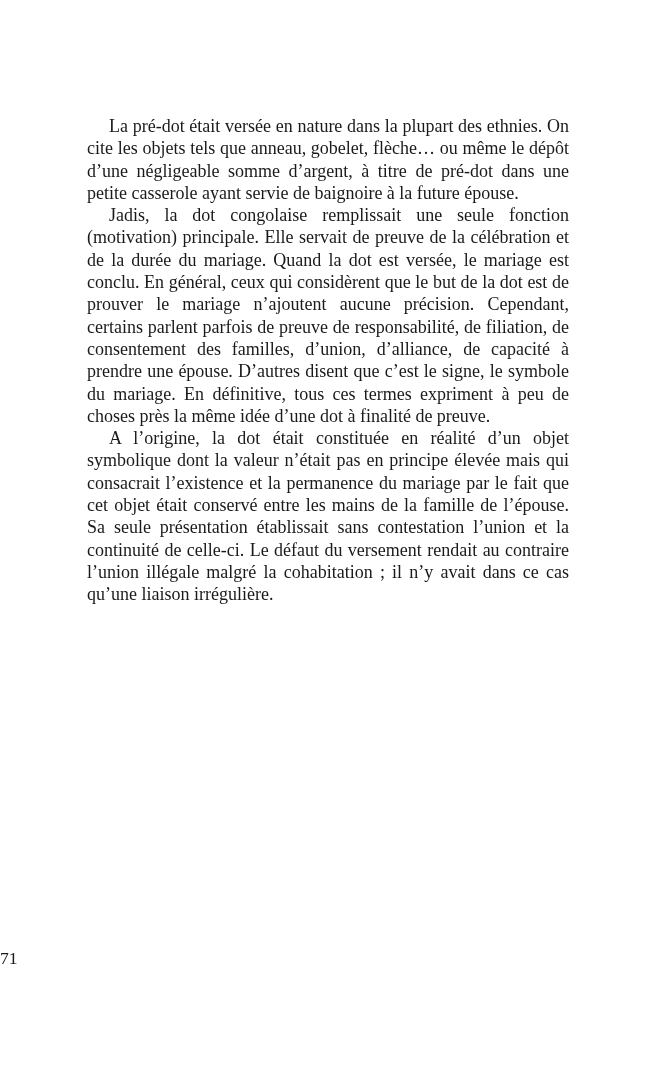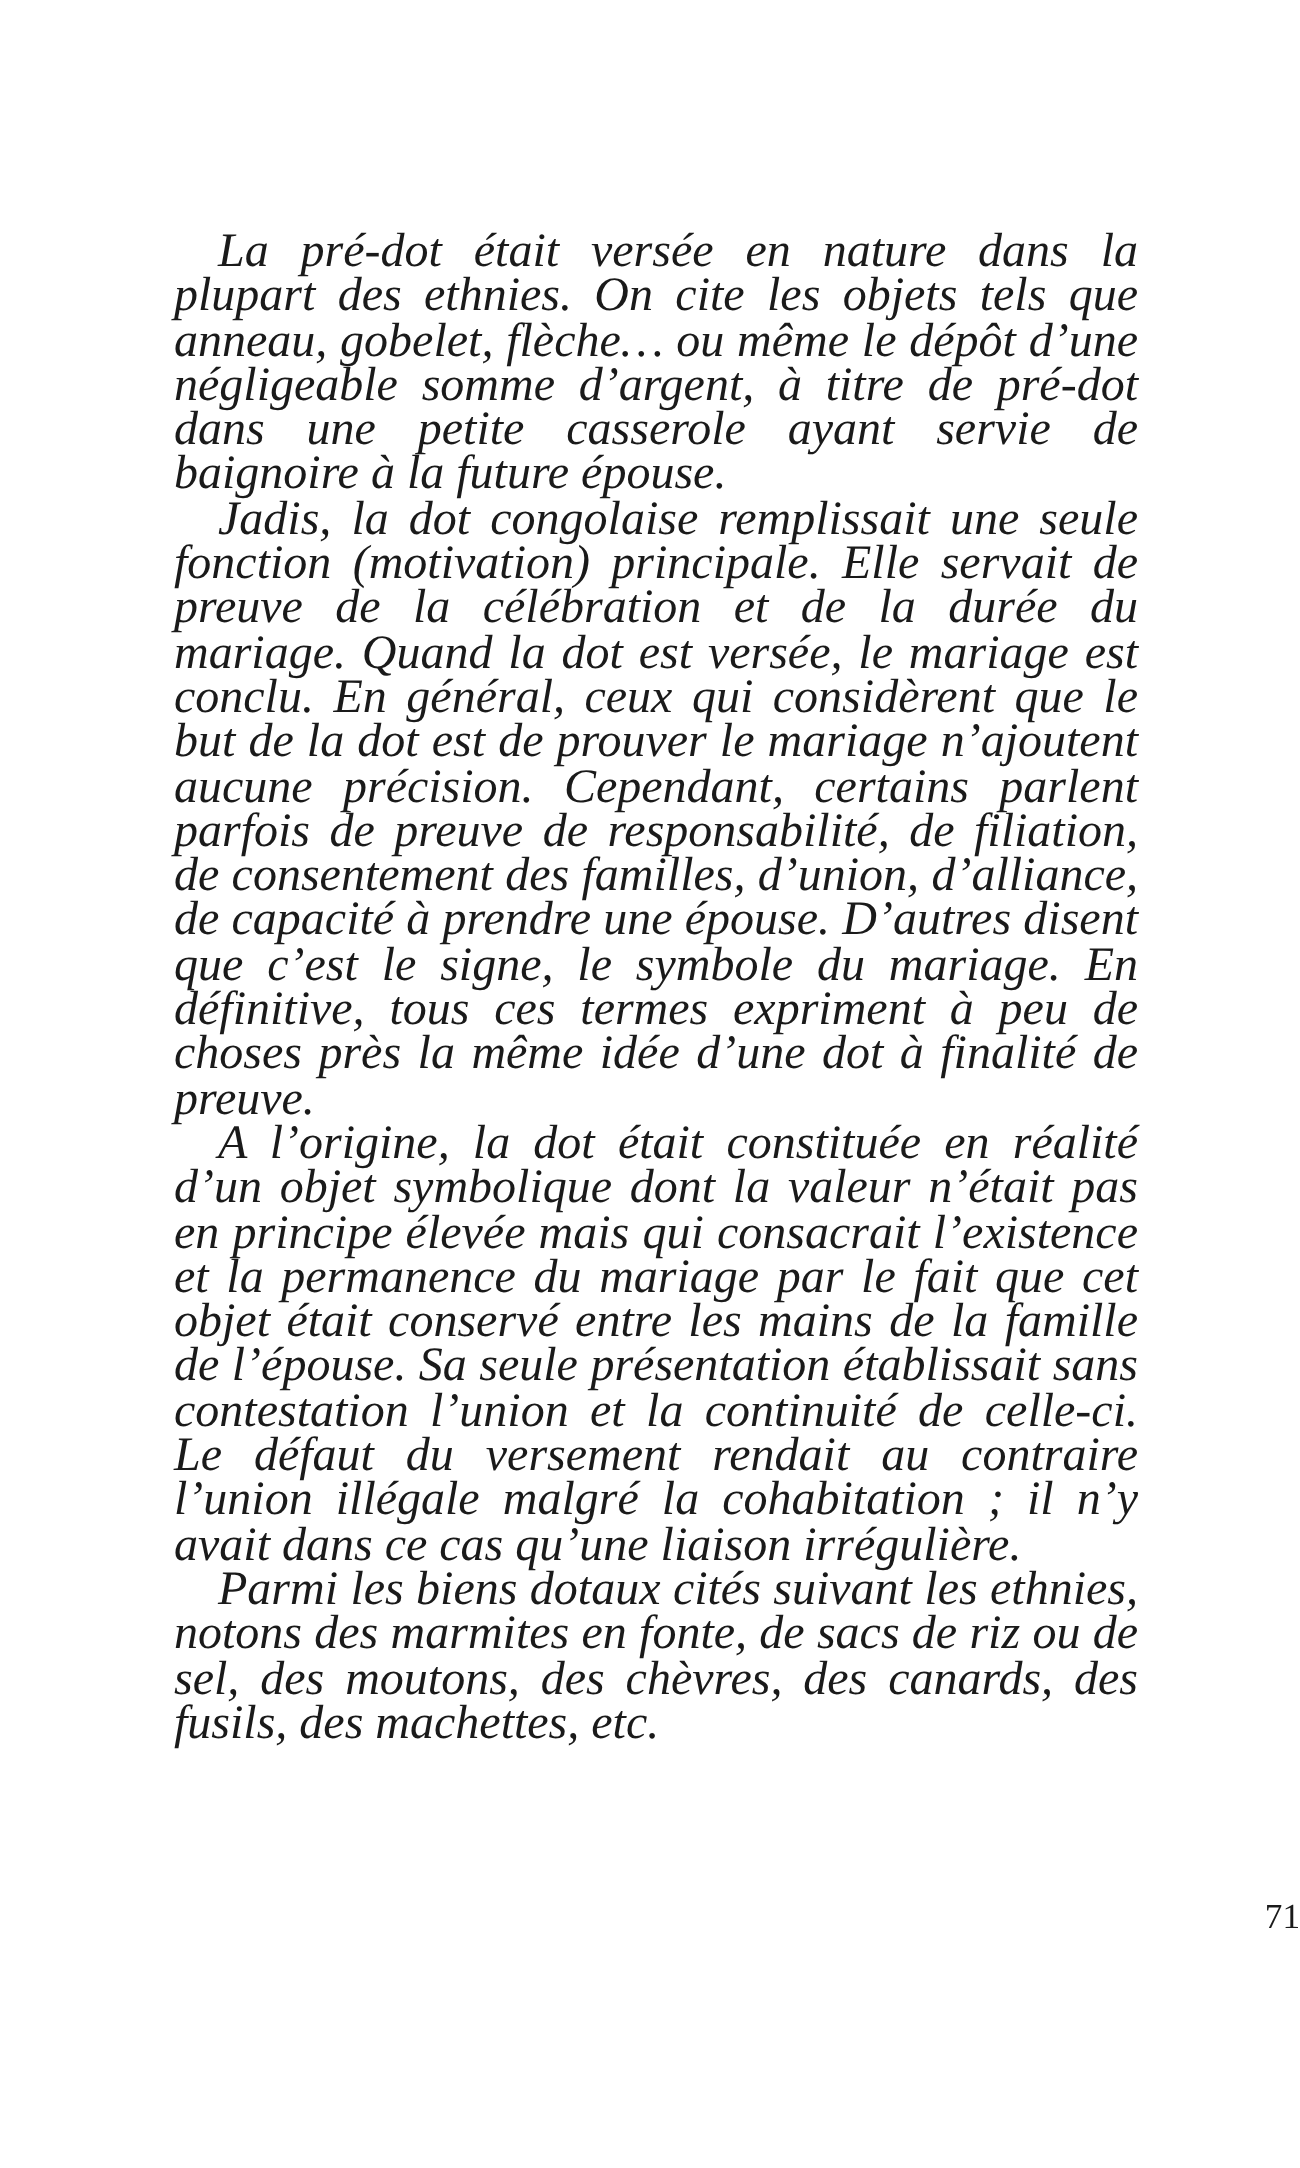--- a/index.html
+++ b/index.html
@@ -12,45 +12,43 @@
     height: 1084px;
     position: relative;
     overflow: hidden;
   }
   .page {
     position: absolute;
     left: 87px;
     top: 115px;
     width: 482px;
     font-family: "Liberation Serif", "DejaVu Serif", serif;
-    font-size: 24px;
+    font-size: 18px;
     line-height: 22.3px;
     color: #1a1a1a;
-    font-style: italic;
   }
   .para {
     margin: 0;
     text-indent: 22px;
     text-align: justify;
     hyphens: manual;
   }
   .page-number {
     position: absolute;
     left: 0;
     width: 650px;
     top: 948px;
-    text-align: right;
+    text-align: left;
     font-family: "Liberation Serif", "DejaVu Serif", serif;
     font-size: 17.6px;
     color: #1a1a1a;
   }
 </style>
 </head>
 <body>
 
 <div class="page">
   <p class="para">La pré-dot était versée en nature dans la plupart des ethnies. On cite les objets tels que anneau, gobelet, flèche… ou même le dépôt d’une négligeable somme d’argent, à titre de pré-dot dans une petite casserole ayant servie de baignoire à la future épouse.</p>
   <p class="para">Jadis, la dot congolaise remplissait une seule fonction (motivation) principale. Elle servait de preuve de la célébration et de la durée du mariage. Quand la dot est versée, le mariage est conclu. En général, ceux qui considèrent que le but de la dot est de prouver le mariage n’ajoutent aucune précision. Cepen­dant, certains parlent parfois de preuve de responsabilité, de filiation, de consentement des familles, d’union, d’alliance, de capacité à prendre une épouse. D’autres disent que c’est le signe, le symbole du mariage. En définitive, tous ces termes expriment à peu de choses près la même idée d’une dot à finalité de preuve.</p>
   <p class="para">A l’origine, la dot était constituée en réalité d’un objet symbolique dont la valeur n’était pas en principe élevée mais qui consacrait l’existence et la permanence du mariage par le fait que cet objet était conservé entre les mains de la famille de l’épouse. Sa seule présentation établissait sans contestation l’union et la continuité de celle-ci. Le défaut du versement rendait au contraire l’union illégale malgré la cohabitation ; il n’y avait dans ce cas qu’une liaison irrégulière.</p>
-  <p class="para">Parmi les biens dotaux cités suivant les ethnies, notons des marmites en fonte, de sacs de riz ou de sel, des moutons, des chèvres, des canards, des fusils, des machettes, etc.</p>
 </div>
 
 <div class="page-number">71</div>
 
 </body></html>

